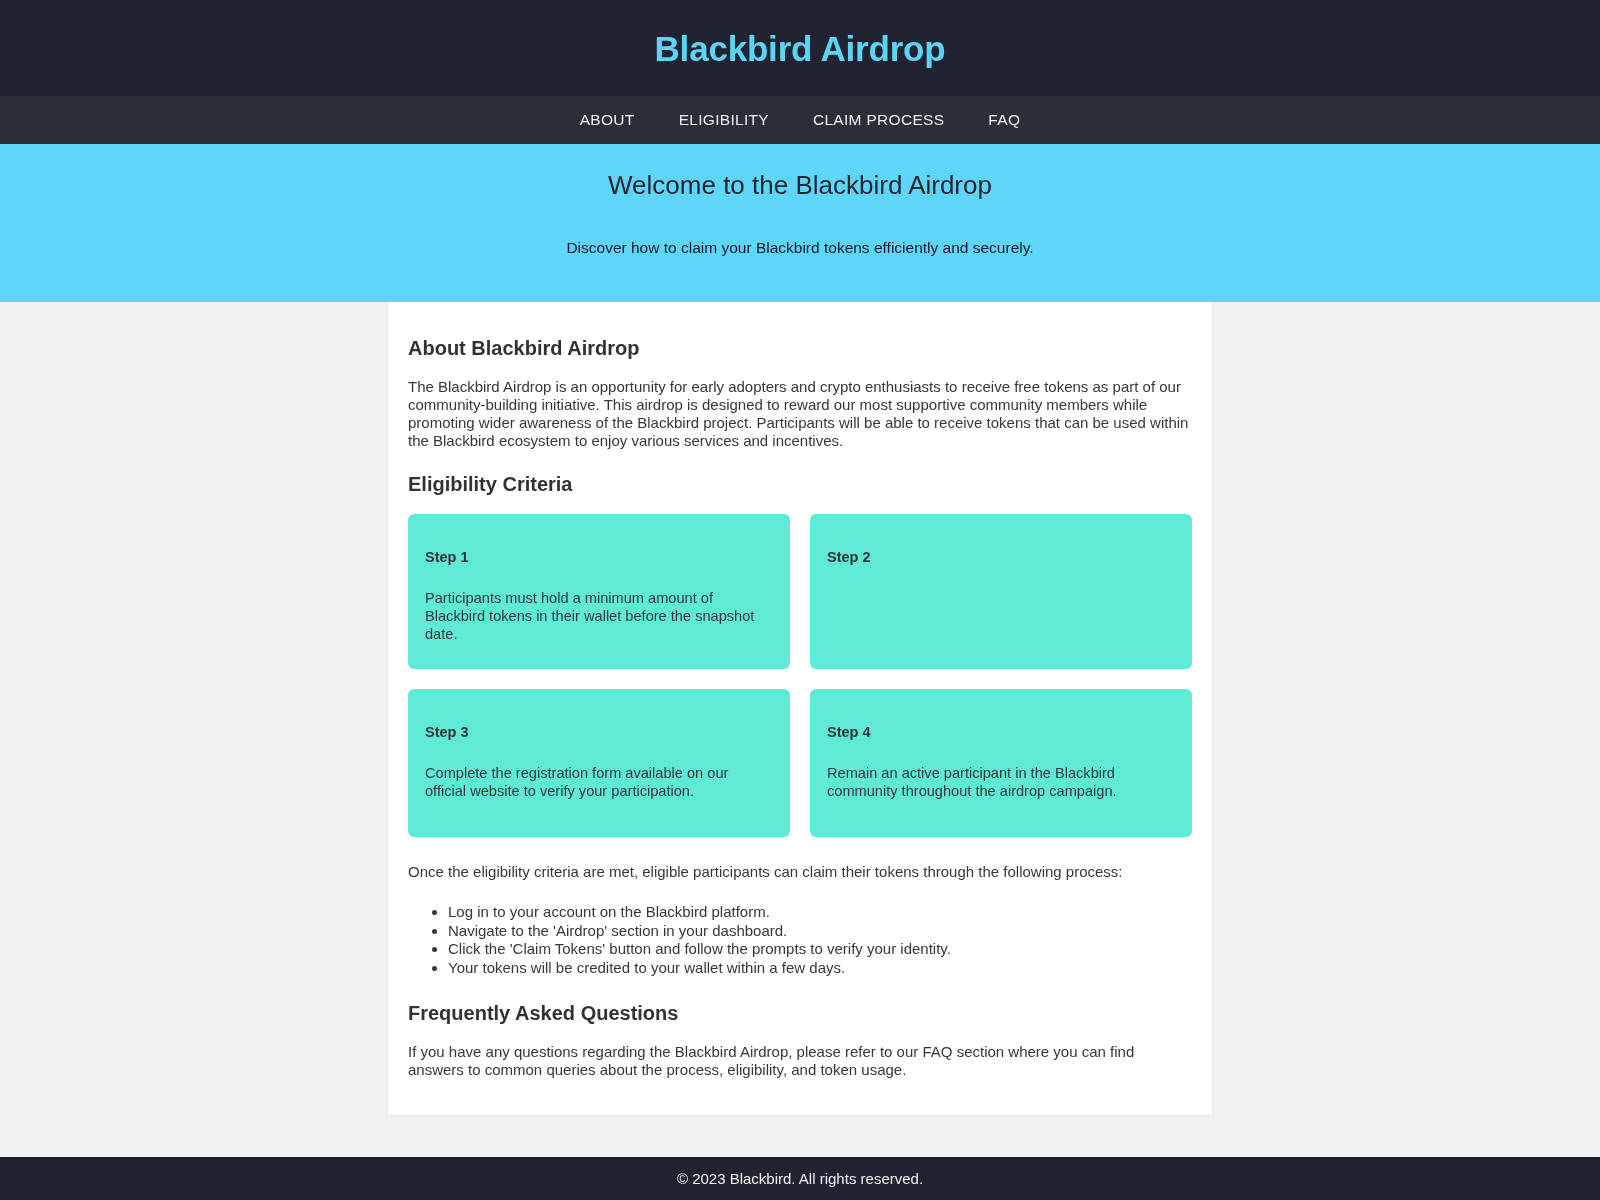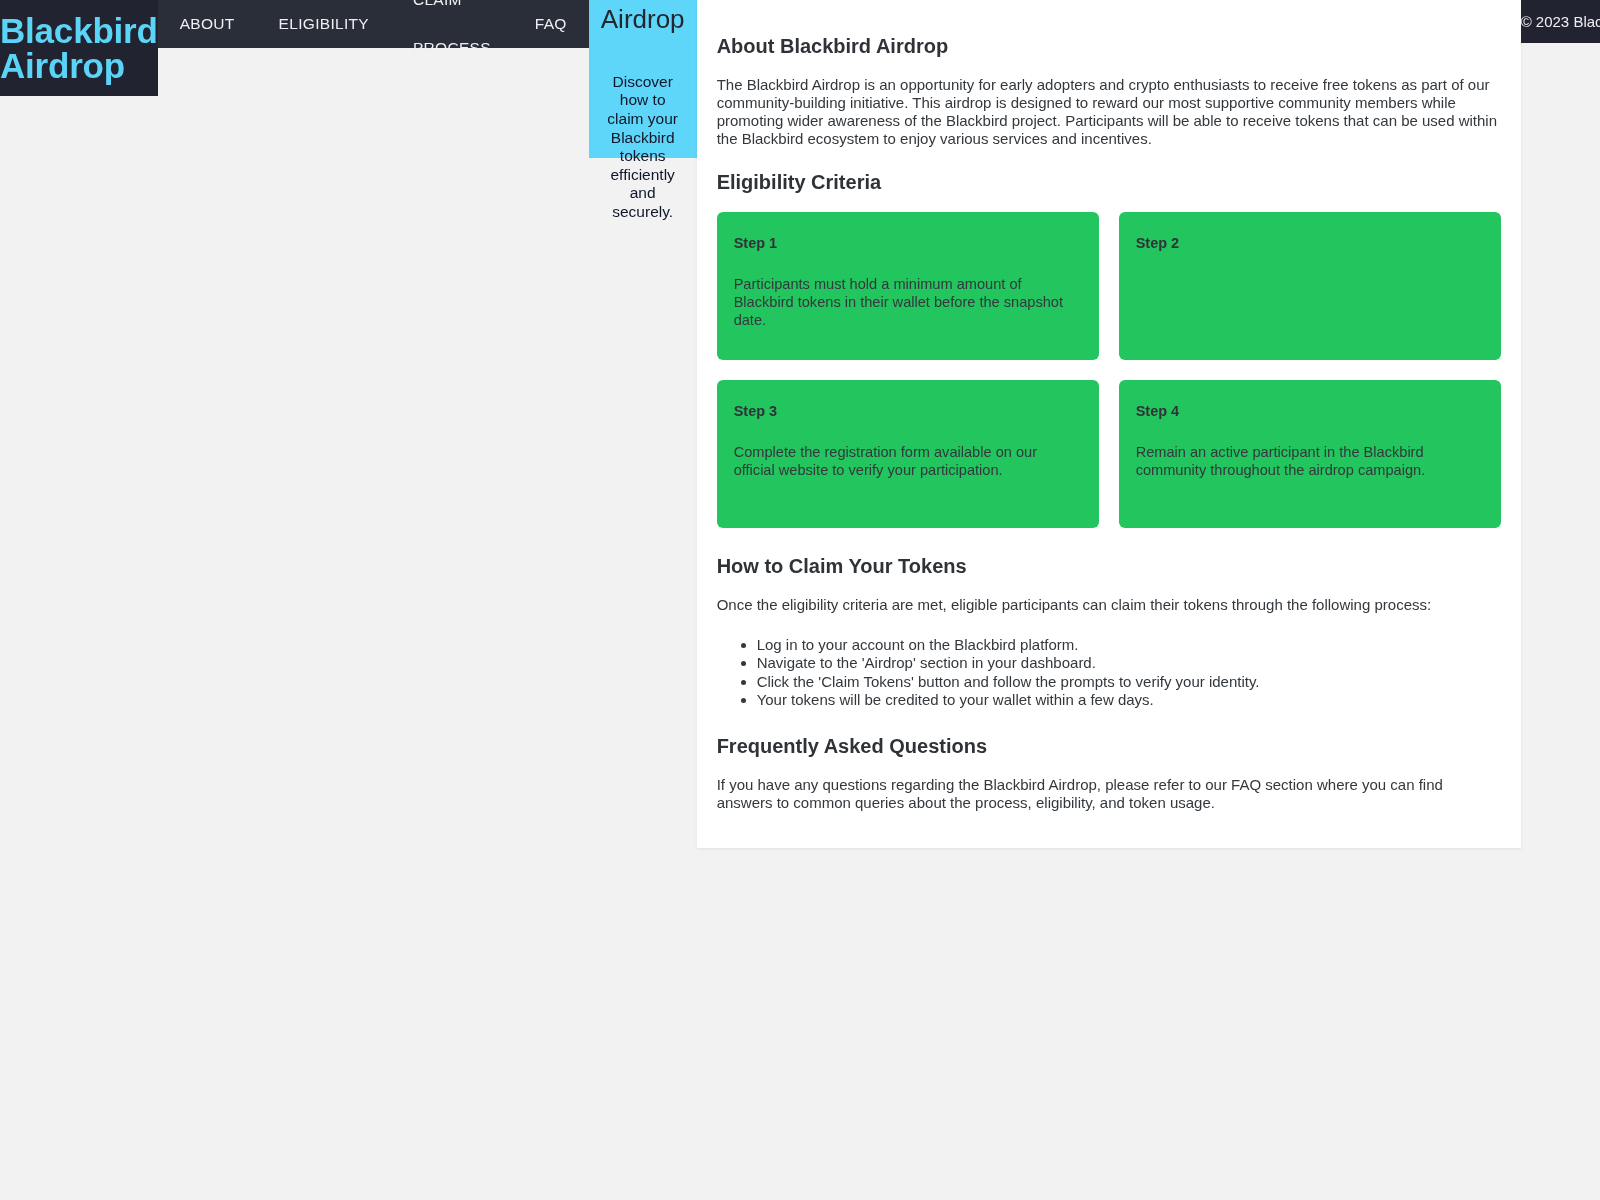--- a/index.html
+++ b/index.html
@@ -12,21 +12,21 @@
     background: #f2f2f2;
     font-family: "Liberation Sans", sans-serif;
   }
 
   .page {
     width: 1600px;
     height: 1200px;
     position: relative;
     background: #f2f2f2;
     display: flex;
-    flex-direction: row;
+    flex-direction: column;
   }
 
   
   .masthead {
     background: #212430;
     height: 96px;
     display: flex;
     align-items: center;
     justify-content: center;
   }
@@ -116,23 +116,23 @@
   p.body-text.last { margin-bottom: 0; }
 
   
   .steps-grid {
     display: grid;
     grid-template-columns: 1fr 1fr;
     gap: 20px 20px;
     margin-bottom: 26px;
   }
   .step-card {
-    background: #22c55e;
+    background: #5eead4;
     border-radius: 6px;
-    padding: 24px 17px 26px 17px;
+    padding: 36px 17px 26px 17px;
     min-height: 148px;
   }
   .step-title {
     margin: 0 0 24px 0;
     font-size: 14.5px;
     font-weight: bold;
     color: #2f3338;
     line-height: 1.1;
   }
   .step-desc {
@@ -210,21 +210,20 @@
         <div class="step-card">
           <h3 class="step-title">Step 3</h3>
           <p class="step-desc">Complete the registration form available on our official website to verify your participation.</p>
         </div>
         <div class="step-card">
           <h3 class="step-title">Step 4</h3>
           <p class="step-desc">Remain an active participant in the Blackbird community throughout the airdrop campaign.</p>
         </div>
       </div>
 
-      <h2 class="section-title">How to Claim Your Tokens</h2>
       <p class="body-text">Once the eligibility criteria are met, eligible participants can claim their tokens through the following process:</p>
       <ul class="claim-list">
         <li>Log in to your account on the Blackbird platform.</li>
         <li>Navigate to the 'Airdrop' section in your dashboard.</li>
         <li>Click the 'Claim Tokens' button and follow the prompts to verify your identity.</li>
         <li>Your tokens will be credited to your wallet within a few days.</li>
       </ul>
 
       <h2 class="section-title">Frequently Asked Questions</h2>
       <p class="body-text last">If you have any questions regarding the Blackbird Airdrop, please refer to our FAQ section where you can find answers to common queries about the process, eligibility, and token usage.</p>

